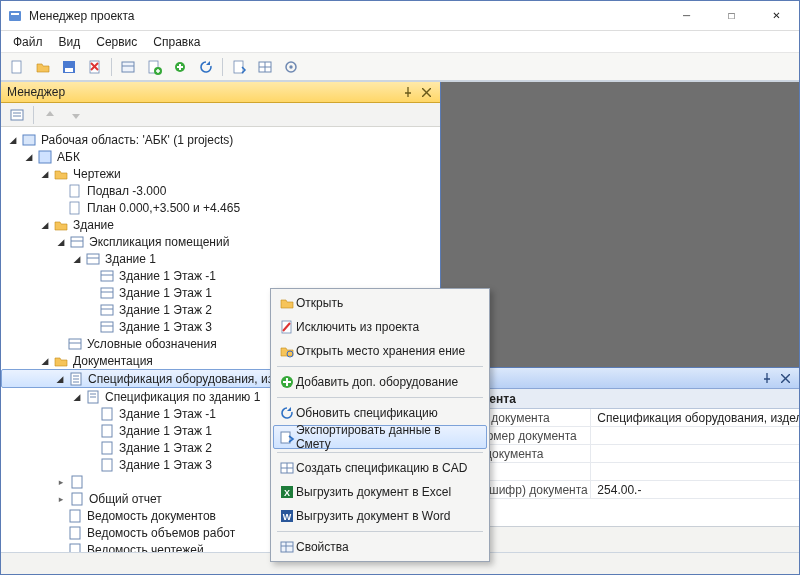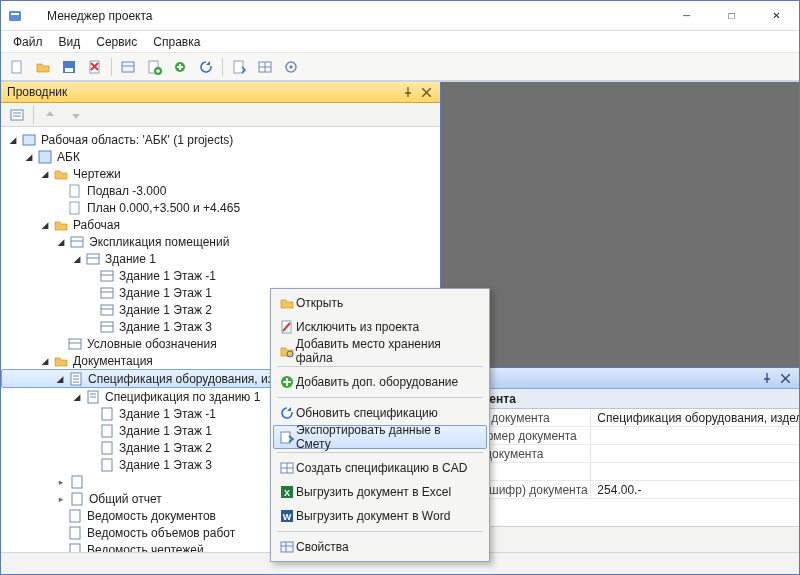--- a/index.html
+++ b/index.html
@@ -1,21 +1,21 @@
 <!DOCTYPE html>
 <html><head>
 <meta charset="utf-8">
 <style>
   * { box-sizing: border-box; }
   html, body { margin:0; padding:0; font-family: "Segoe UI", Tahoma, sans-serif; font-size:12px; background:#fff; color:#222; }
   .window { width:800px; height:575px; border:1px solid #5a7bb5; display:flex; flex-direction:column; overflow:hidden; }
   
   .titlebar { height:30px; background:#fff; display:flex; align-items:center; border-bottom:1px solid #ddd; }
   .titlebar .appicon { width:16px; height:16px; margin:0 6px; }
-  .titlebar .title { flex:1; font-size:12px;margin-left:18px; }
+  .titlebar .title { flex:1; font-size:12px; }
   .sysbtn { width:45px; height:30px; display:flex; align-items:center; justify-content:center; }
   .sysglyph { font-family:"Segoe UI Symbol"; font-size:10px; }
   
   .menubar { height:22px; background:#fff; display:flex; align-items:center; padding:0 4px; border-bottom:1px solid #e6e6e6;}
   .menuitem { padding:2px 8px; }
   
   .toolbar { height:28px; background:#f7f7f5; border-bottom:1px solid #ccd5e0; display:flex; align-items:center; padding:0 4px; gap:2px;}
   .tbtn { width:24px; height:22px; border:1px solid transparent; display:flex; align-items:center; justify-content:center; border-radius:2px;}
   .tbsep { width:1px; height:18px; background:#c7cdd5; margin:0 2px;}
   
@@ -158,21 +158,21 @@
           <circle cx="8" cy="8" r="5" fill="none" stroke="#6f89b2" stroke-width="1.5"></circle>
           <circle cx="8" cy="8" r="1.7" fill="#6f89b2"></circle>
         </svg>
       </div>
   </div>
 
   <div class="content">
 
     <div class="panel-explorer">
       <div class="panehdr">
-        <span>Проводник</span>
+        <span>Менеджер</span>
         <span class="spacer"></span>
         <span class="hbtn">
             <svg width="10" height="10">
               <path d="M5 0v6M2 6h6M5 6v4" stroke="#6a5a1a" stroke-width="1.3" fill="none"></path>
             </svg>
           </span>
         <span class="hbtn">
             <svg width="9" height="9">
               <line x1="0" y1="0" x2="9" y2="9" stroke="#6a5a1a" stroke-width="1.4"></line>
               <line x1="9" y1="0" x2="0" y2="9" stroke="#6a5a1a" stroke-width="1.4"></line>
@@ -247,21 +247,21 @@
             <span class="lbl">План 0.000,+3.500 и +4.465</span>
           </div>
 
         <div class="trow" style="padding-left:38px">
             <span class="twisty open">◢</span>
             <span class="nicon">
               <svg width="16" height="16">
                 <path d="M2 5h5l1 2h6v6H2z" class="ic-folder"></path>
               </svg>
             </span>
-            <span class="lbl">Рабочая</span>
+            <span class="lbl">Здание</span>
           </div>
         <div class="trow" style="padding-left:54px">
             <span class="twisty open">◢</span>
             <span class="nicon">
               <svg width="16" height="16">
                 <rect x="2" y="3" width="12" height="10" fill="#fff" stroke="#6f89b2"></rect>
                 <line x1="2" y1="7" x2="14" y2="7" stroke="#6f89b2"></line>
               </svg>
             </span>
             <span class="lbl">Экспликация помещений</span>
@@ -501,21 +501,21 @@
         </span>
         <span class="clabel">Исключить из проекта</span>
       </div>
     <div class="ci">
         <span class="cicon">
           <svg width="16" height="16">
             <path d="M2 5h5l1 2h6v6H2z" class="ic-folder"></path>
             <circle cx="11" cy="11" r="3" fill="none" stroke="#3a6bc0"></circle>
           </svg>
         </span>
-        <span class="clabel">Добавить место хранения файла</span>
+        <span class="clabel">Открыть место хранения ение</span>
       </div>
     <div class="csep"></div>
     <div class="ci">
         <span class="cicon">
           <svg width="16" height="16">
             <circle cx="8" cy="8" r="6" fill="#37a93a"></circle>
             <line x1="8" y1="4" x2="8" y2="12" stroke="#fff" stroke-width="2"></line>
             <line x1="4" y1="8" x2="12" y2="8" stroke="#fff" stroke-width="2"></line>
           </svg>
         </span>

